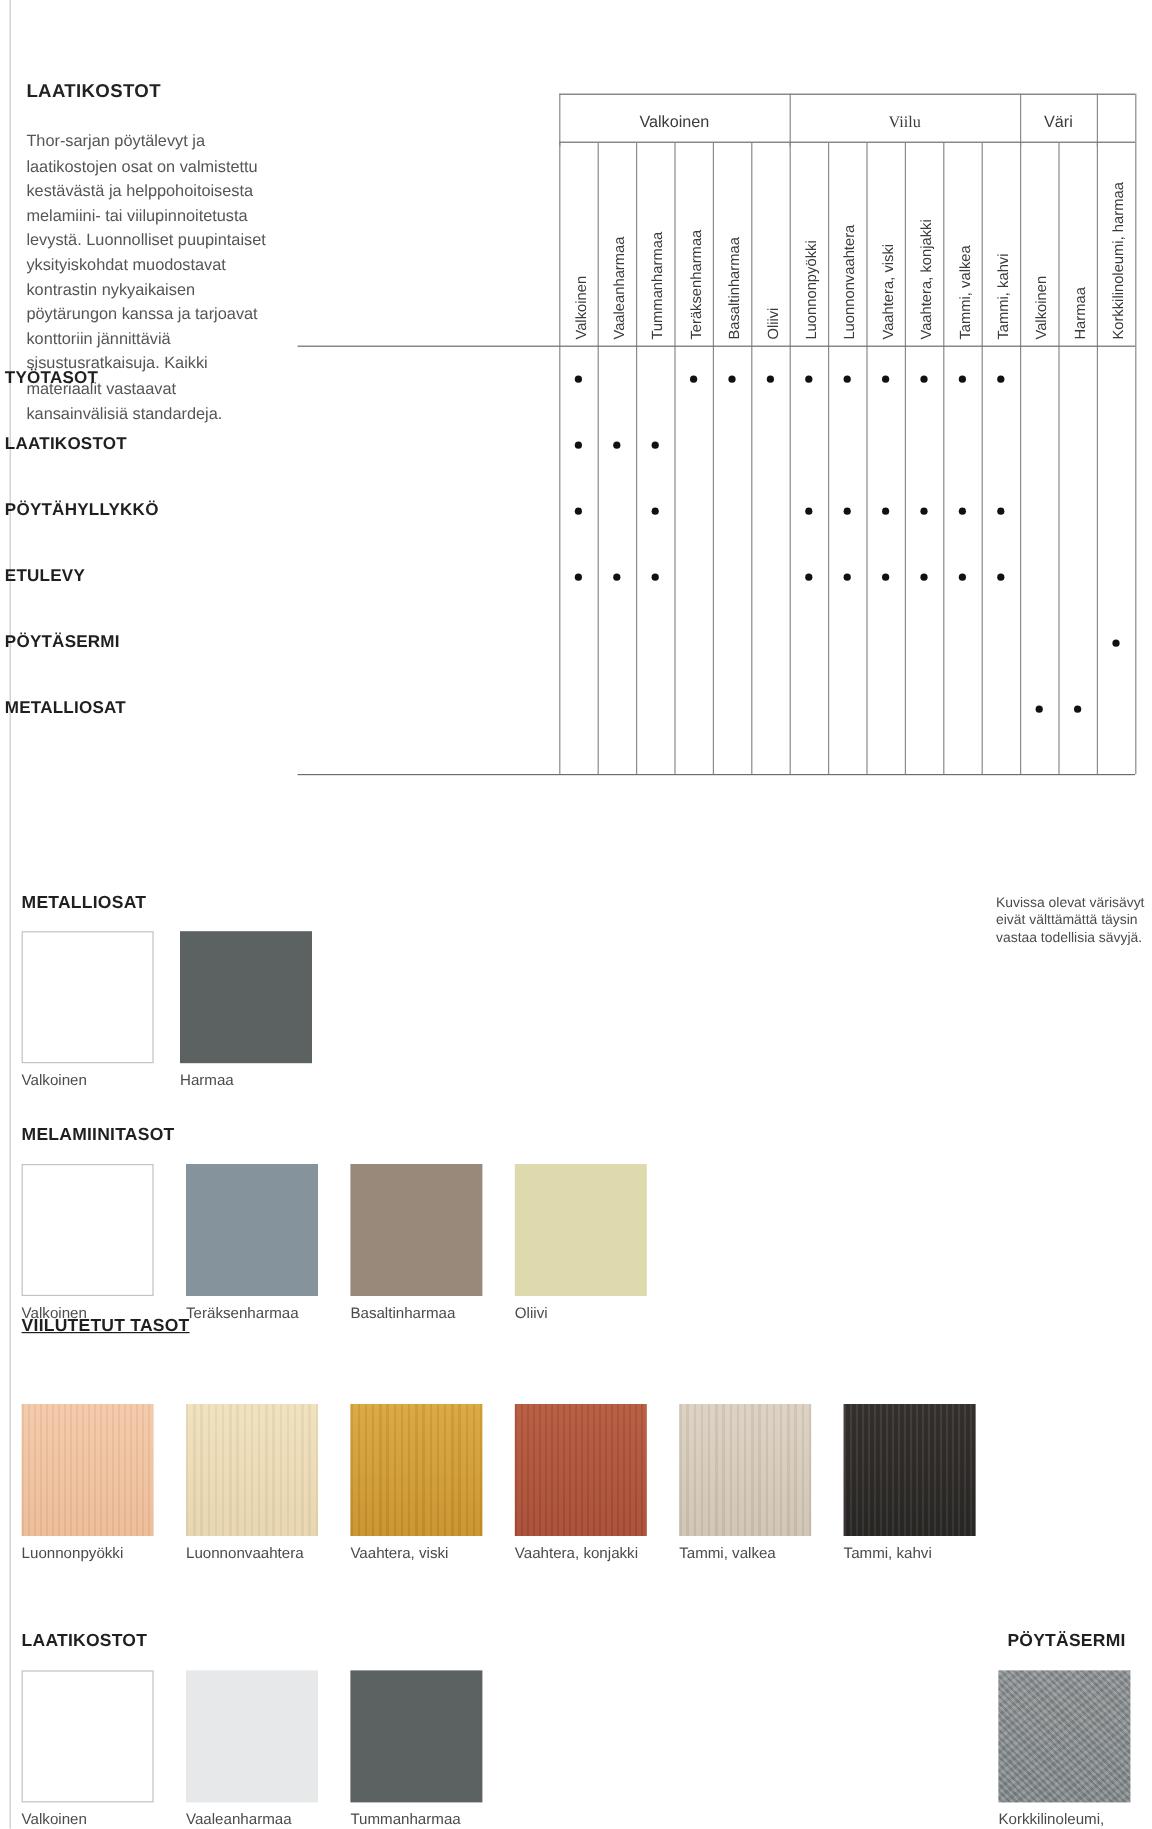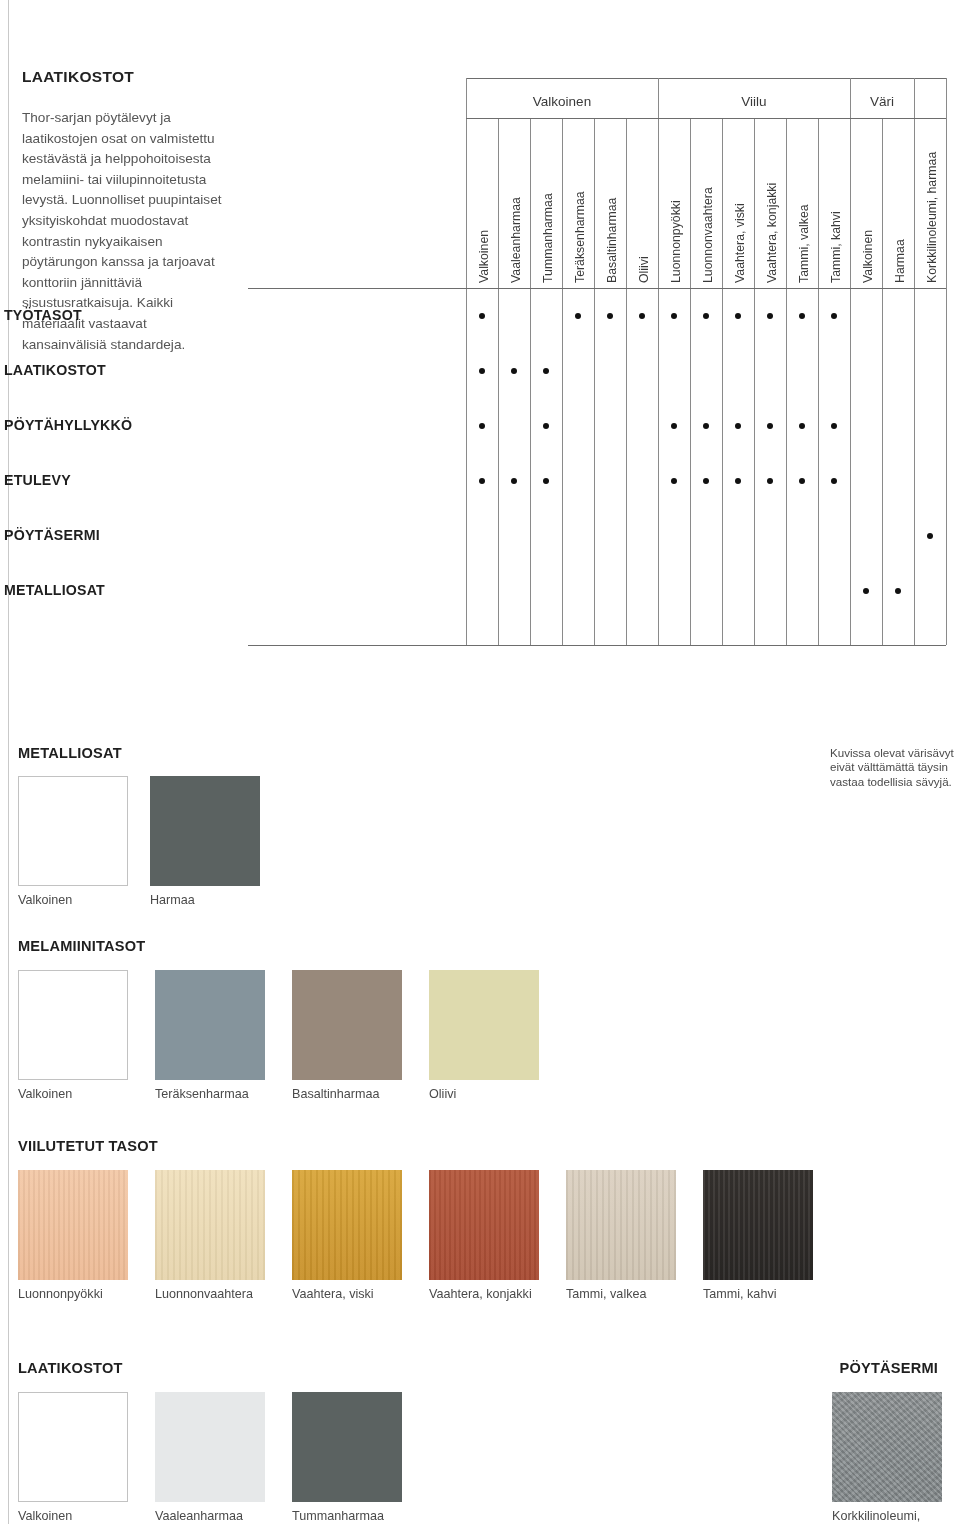--- a/index.html
+++ b/index.html
@@ -122,21 +122,21 @@
 
   <div class="intro">
     <h1>LAATIKOSTOT</h1>
     <p>Thor-sarjan pöytälevyt ja laatikostojen osat on valmistettu kestävästä ja helppohoitoisesta melamiini- tai viilupinnoitetusta levystä. Luonnolliset puupintaiset yksityiskohdat muodostavat kontrastin nykyaikaisen pöytärungon kanssa ja tarjoavat konttoriin jännittäviä sisustusratkaisuja. Kaikki materiaalit vastaavat kansainvälisiä standardeja.</p>
   </div>
 
   <div class="matrix" id="matrix">
       <div class="hline" style="left: 218px; top: 0px; width: 480px;"></div>
       <div class="grp-label" style="left: 218px; width: 192px;">Valkoinen</div>
       <div class="vline" style="left: 218px; top: 0px; height: 44px;"></div>
-      <div class="grp-label" style="left: 410px; width: 192px;">Viilu</div>
+      <div class="grp-label" style="left: 410px; width: 192px; font-family: Liberation Serif, serif;">Viilu</div>
       <div class="vline" style="left: 410px; top: 0px; height: 44px;"></div>
       <div class="grp-label" style="left: 602px; width: 64px;">Väri</div>
       <div class="vline" style="left: 602px; top: 0px; height: 44px;"></div>
       <div class="vline" style="left: 666px; top: 0px; height: 44px;"></div>
       <div class="hline" style="left: 218px; top: 40px; width: 480px;"></div>
       <div class="colhead-wrap" style="left: 218px; top: 41px;">
         <div class="colhead" style="transform: rotate(-90deg); transform-origin: 0px 0px; position: absolute; left: 2px; top: 168px; width: 164px; height: 32px; line-height: 32px;">Valkoinen</div>
       </div>
       <div class="vline" style="left: 218px; top: 41px; height: 526px;"></div>
       <div class="colhead-wrap" style="left: 250px; top: 41px;">
@@ -266,21 +266,21 @@
       </div>
       <div class="swatch" style="left: 274px; top: 0px;">
         <div class="chip" style="width: 110px; height: 110px; background: rgb(152, 137, 123);"></div>
         <div class="cap">Basaltinharmaa</div>
       </div>
       <div class="swatch" style="left: 411px; top: 0px;">
         <div class="chip" style="width: 110px; height: 110px; background: rgb(222, 218, 174);"></div>
         <div class="cap">Oliivi</div>
       </div>
     </div>
-    <div class="section-title" style="position: absolute; left: 18px; top: 1138px;">VIILUTETUT TASOT</div>
+    <div class="section-title" style="position: absolute; left: 18px; top: 1097px; text-decoration: underline;">VIILUTETUT TASOT</div>
     <div class="swatch-row" style="left: 18px; top: 1170px; width: 822px; height: 150px;">
       <div class="swatch" style="left: 0px; top: 0px;">
         <div class="chip tex-beech" style="width: 110px; height: 110px;"></div>
         <div class="cap">Luonnonpyökki</div>
       </div>
       <div class="swatch" style="left: 137px; top: 0px;">
         <div class="chip tex-maple" style="width: 110px; height: 110px;"></div>
         <div class="cap">Luonnonvaahtera</div>
       </div>
       <div class="swatch" style="left: 274px; top: 0px;">

